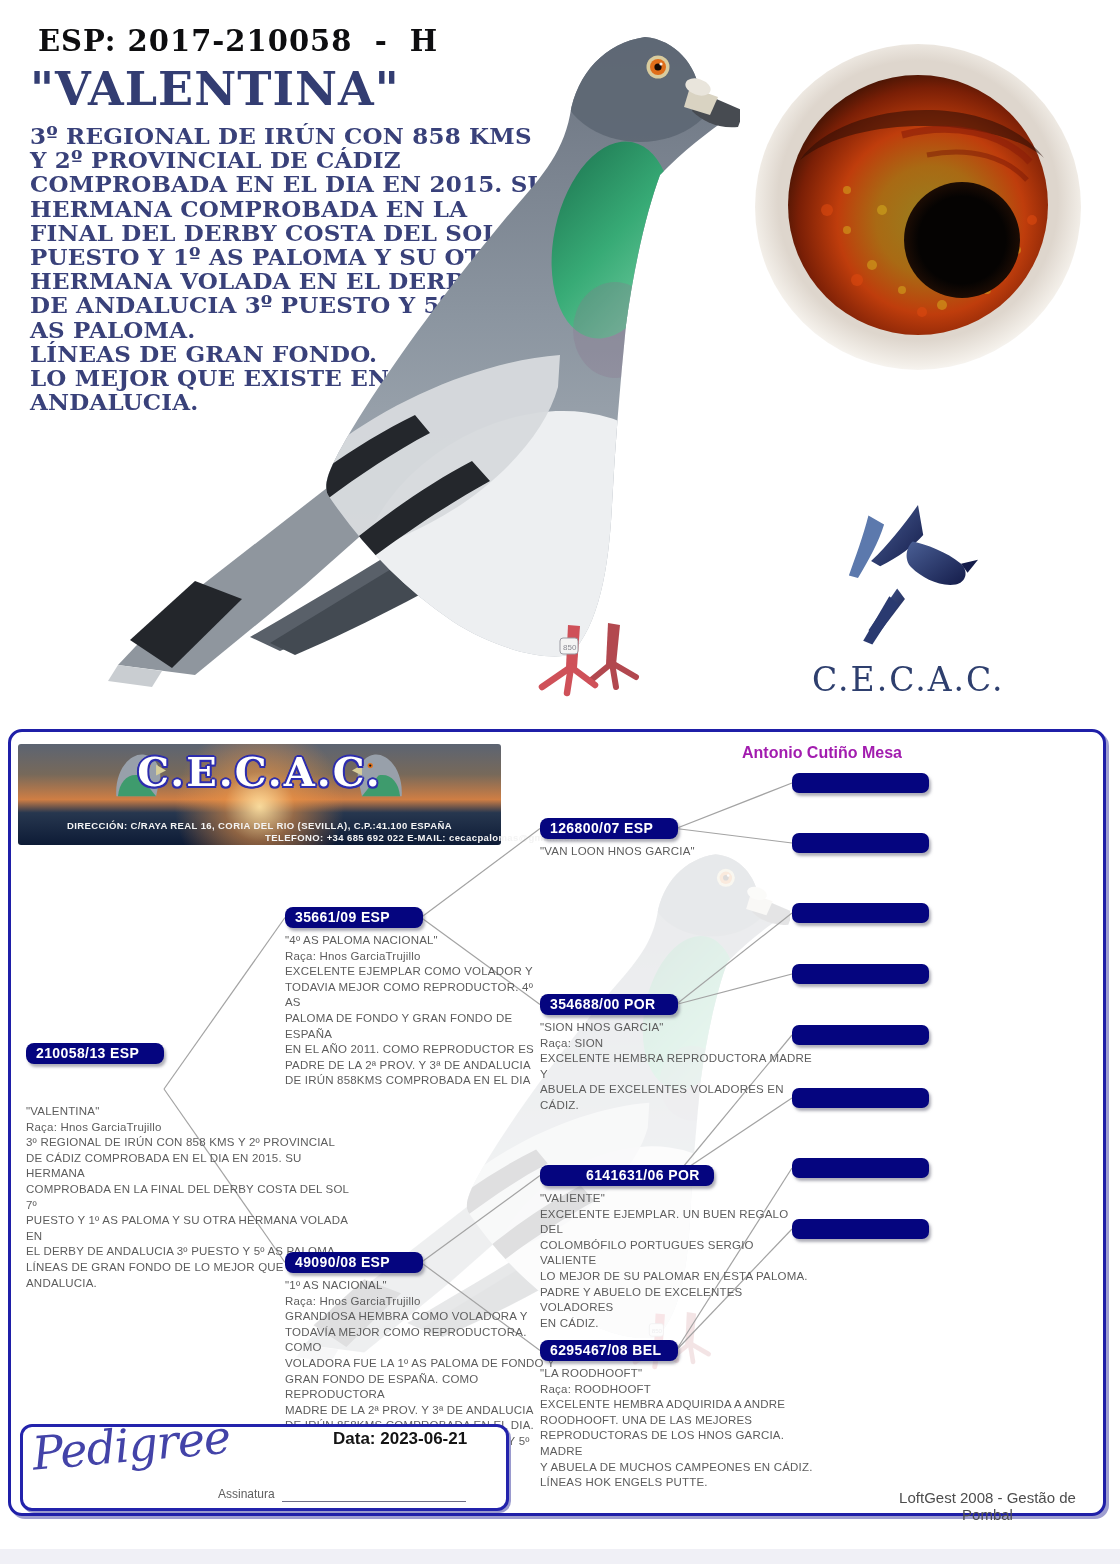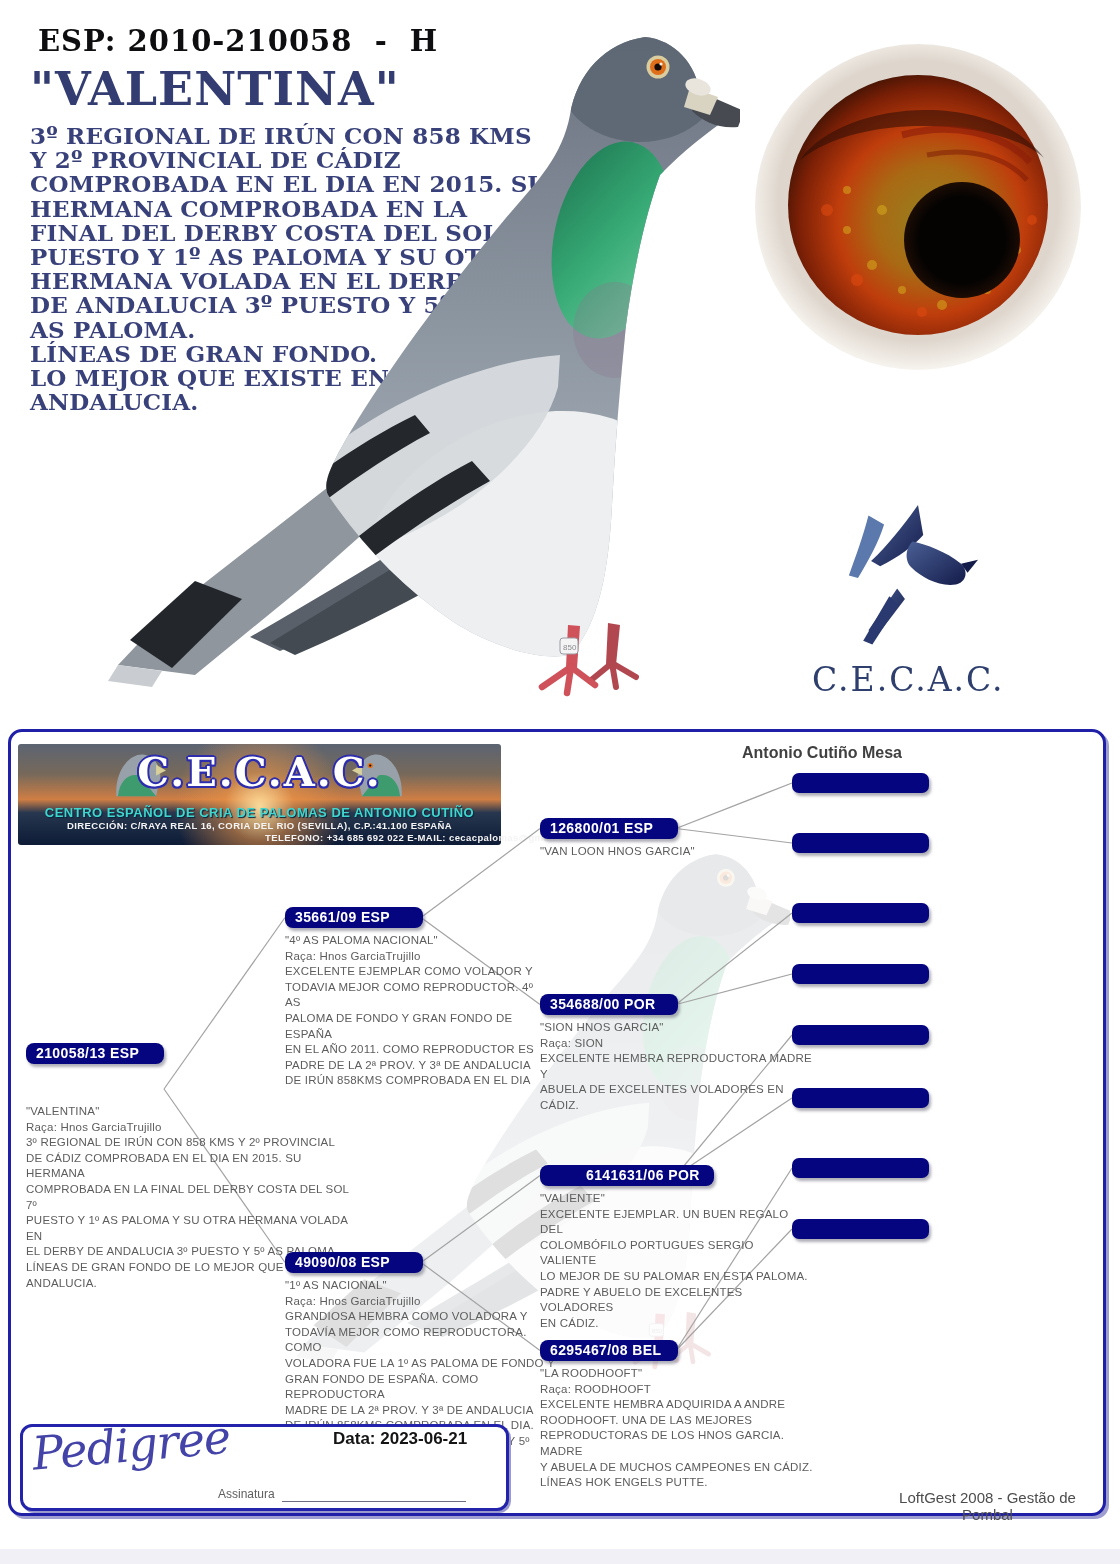--- a/index.html
+++ b/index.html
@@ -28,21 +28,21 @@
   .banner-title{left:18px;top:748px;width:483px;text-align:center;font-family:"DejaVu Serif",serif;
                 font-weight:bold;font-size:40px;color:#ffffff;letter-spacing:2px;
                 text-shadow:-2px 0 0 #2d2dae,2px 0 0 #2d2dae,0 -2px 0 #2d2dae,0 2px 0 #2d2dae,
                             -1.5px -1.5px 0 #2d2dae,1.5px -1.5px 0 #2d2dae,-1.5px 1.5px 0 #2d2dae,1.5px 1.5px 0 #2d2dae;}
   .banner-org{left:18px;top:805px;width:483px;text-align:center;font-weight:bold;font-size:13px;
               color:#3fd6ce;letter-spacing:.5px;text-shadow:1px 1px 1px #07233c;}
   .banner-addr{left:18px;top:820px;width:483px;text-align:center;font-weight:bold;font-size:9.5px;
                color:#f4f4f4;letter-spacing:.4px;}
   .banner-tel{left:18px;top:832px;width:561px;text-align:right;font-weight:bold;font-size:9.5px;
               color:#f4f4f4;letter-spacing:.4px;}
-  .owner{left:712px;top:744px;width:220px;text-align:center;font-weight:bold;font-size:16px;color:#404040;}
+  .owner{left:712px;top:744px;width:220px;text-align:center;font-weight:bold;font-size:16px;color:#a21caf;}
 
   .ring-box{background:#05057f;border-radius:8px;color:#fff;font-weight:bold;font-size:14px;
             letter-spacing:.4px;line-height:21px;padding-left:10px;width:128px;height:21px;
             box-shadow:2px 3px 3px rgba(110,110,125,.55);z-index:3;}
   .gg-box{background:#05057f;border-radius:7px;width:137px;height:20px;
           box-shadow:2px 3px 3px rgba(110,110,125,.55);z-index:3;}
   .ped-text{font-size:11.5px;line-height:15.6px;color:#5d5d5d;letter-spacing:.2px;z-index:2;}
   .ped-text .nm{margin-bottom:0;}
   .ped-text .bd{white-space:pre-line;}
 
@@ -58,21 +58,21 @@
   .foot-sig{left:218px;top:1487px;font-size:12px;color:#5e5e5e;z-index:5;text-align:right;}
   .sig-line{left:282px;top:1501px;width:184px;border-top:1.5px solid #6d6d85;z-index:5;}
   .loftgest{left:895px;top:1489px;width:185px;text-align:center;font-size:15px;color:#4d4d4d;z-index:5;}
   .bottom-strip{left:0;top:1549px;width:1120px;height:15px;background:#f0f0f6;}
 </style>
 </head>
 <body>
 
 <div id="page">
 
-  <div class="abs ring-title">ESP: 2010-210058  -  H</div>
+  <div class="abs ring-title">ESP: 2017-210058  -  H</div>
   <div class="abs bird-name">"VALENTINA"</div>
   <div class="abs top-desc">3º REGIONAL DE IRÚN CON 858 KMS
 Y 2º PROVINCIAL DE CÁDIZ
 COMPROBADA EN EL DIA EN 2015. SU
 HERMANA COMPROBADA EN LA
 FINAL DEL DERBY COSTA DEL SOL 7º
 PUESTO Y 1º AS PALOMA Y SU OTRA
 HERMANA VOLADA EN EL DERBY
 DE ANDALUCIA 3º PUESTO Y 5º
 AS PALOMA.
@@ -219,21 +219,20 @@
       <circle cx="48" cy="21" r="1.4" fill="#18100a"></circle>
   </svg>
   <svg class="abs" style="left:352px;top:747px;width:58px;height:52px;transform:scaleX(-1)" viewBox="0 0 70 60">
     <path d="M10,58 C8,25 28,5 44,8 C59,11 66,28 62,40 L58,58 Z" fill="#98a0aa"></path>
     <path d="M12,58 C14,40 24,30 38,33 L58,58 Z" fill="#2e9a63" opacity=".85"></path>
     <path d="M58,20 L70,27 L58,33 Z" fill="#d8cf9a"></path>
     <circle cx="48" cy="21" r="3.2" fill="#e2731d"></circle>
       <circle cx="48" cy="21" r="1.4" fill="#18100a"></circle>
   </svg>
   <div class="abs banner-title">C.E.C.A.C.</div>
-  <div class="abs banner-org">CENTRO ESPAÑOL DE CRIA DE PALOMAS DE ANTONIO CUTIÑO</div>
   <div class="abs banner-addr">DIRECCIÓN: C/RAYA REAL 16, CORIA DEL RIO (SEVILLA), C.P.:41.100 ESPAÑA</div>
   <div class="abs banner-tel">TELEFONO: +34 685 692 022      E-MAIL: cecacpalomas@gmail.com</div>
 
   <div class="abs owner">Antonio Cutiño Mesa</div>
 
   <svg id="connectors" class="abs" style="left:0;top:729px;width:1120px;height:784px" viewBox="0 0 1120 784">
     <g stroke="#a3a3a3" stroke-width="1.2" fill="none">
       <path d="M164,360 L285,188.5"></path>
         <path d="M164,360 L285,533.5"></path>
       <path d="M421,188.5 L540,99.5"></path>
@@ -289,21 +288,21 @@
 GRANDIOSA HEMBRA COMO VOLADORA Y
 TODAVÍA MEJOR COMO REPRODUCTORA. COMO
 VOLADORA FUE LA 1º AS PALOMA DE FONDO Y
 GRAN FONDO DE ESPAÑA. COMO REPRODUCTORA
 MADRE DE LA 2ª PROV. Y 3ª DE ANDALUCIA
 DE IRÚN 858KMS COMPROBADA  EN EL DIA.
 1º AS PALOMA DERBY COSTA DEL SOL Y 5º</div>
   </div>
 
   <div class="abs ring-box" style="left:540px;top:818px;">
-    <span>126800/01 ESP</span>
+    <span>126800/07 ESP</span>
   </div>
   <div class="abs ped-text" style="left:540px;top:844px;width:270px;">
     <div class="nm">"VAN LOON HNOS GARCIA"</div>
   </div>
 
   <div class="abs ring-box" style="left:540px;top:994px;">
     <span>354688/00 POR</span>
   </div>
   <div class="abs ped-text" style="left:540px;top:1020px;width:275px;">
     <div class="nm">"SION HNOS GARCIA"</div>

